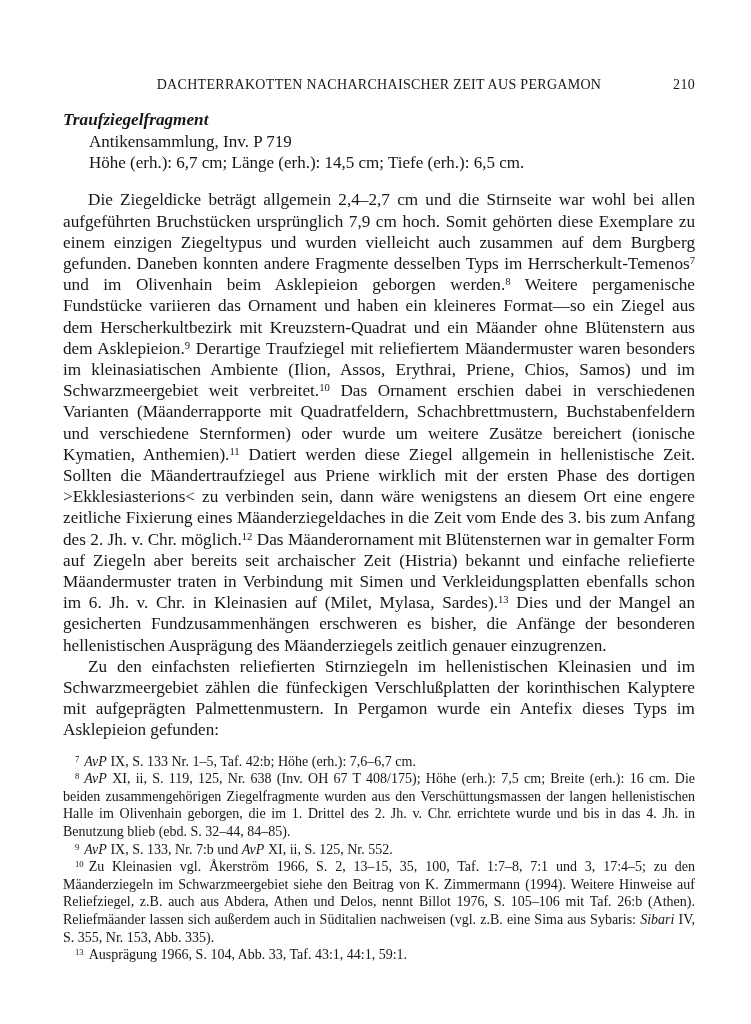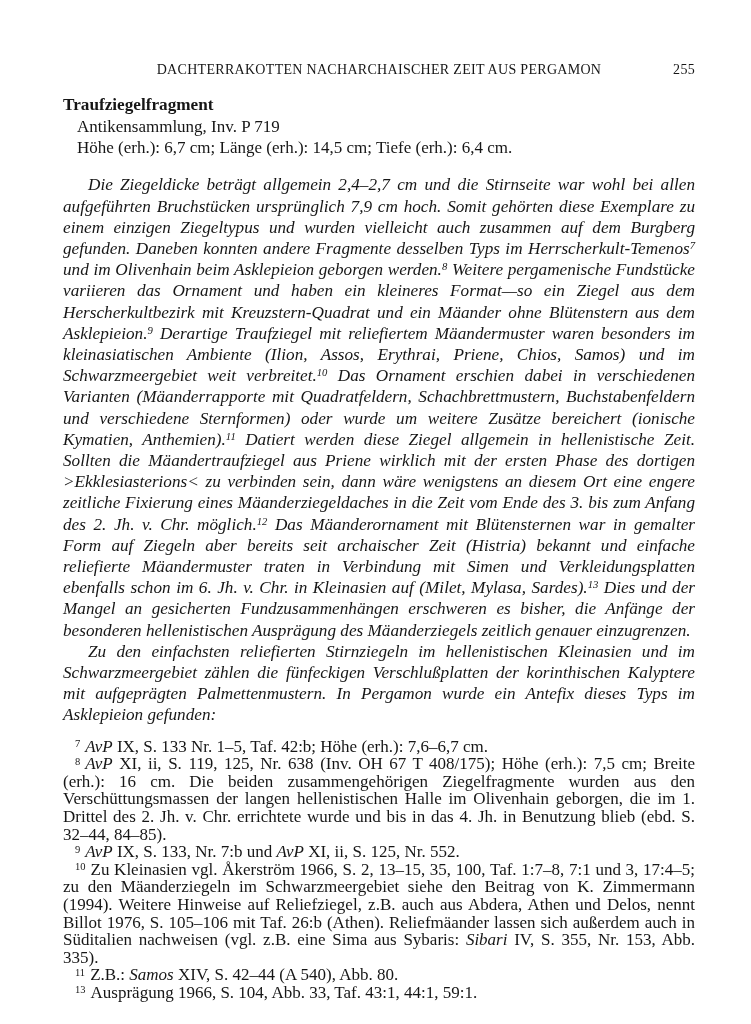--- a/index.html
+++ b/index.html
@@ -17,88 +17,88 @@
     top: 62px;
     width: 632px;
   }
   .running-header {
     position: relative;
     text-align: center;
     font-size: 14px;
     line-height: 15px;
     letter-spacing: 0.3px;
     white-space: nowrap;
+    margin-top: 15px;
   }
   .rh-page {
     position: absolute;
     right: 0;
     top: 0;
   }
   .entry { margin-top: 17px; }
   .entry-heading {
     font-weight: bold;
     font-size: 17.2px;
     line-height: 22px;
+    font-style: italic;
   }
   .entry-line {
-    margin-left: 14px;
+    margin-left: 26px;
     font-size: 17px;
     line-height: 21.2px;
   }
   .bodytext {
     margin-top: 16px;
     font-size: 17.2px;
     line-height: 21.2px;
     text-align: justify;
-    font-style: italic;
   }
   .bodytext p {
     text-indent: 25px;
     margin: 0;
   }
   sup {
     font-size: 62%;
     line-height: 0;
     vertical-align: baseline;
     position: relative;
     top: -0.45em;
   }
   .footnotes {
     margin-top: 12px;
-    font-size: 17px;
+    font-size: 14px;
     line-height: 17.6px;
     text-align: justify;
   }
   .footnote { text-indent: 12px; }
   .footnote .fn-num { margin-right: 5px; }
   i { font-style: italic; }
 </style>
 </head>
 <body style="background: rgb(255, 255, 255); color: rgb(22, 22, 22);">
 
 <div class="page">
 
   <div class="running-header">
     <span class="rh-title">DACHTERRAKOTTEN NACHARCHAISCHER ZEIT AUS PERGAMON</span>
-    <span class="rh-page">255</span>
+    <span class="rh-page">210</span>
   </div>
 
   <div class="entry">
     <div class="entry-heading">Traufziegelfragment</div>
     <div class="entry-line">Antikensammlung, Inv. P 719</div>
-    <div class="entry-line">Höhe (erh.): 6,7 cm; Länge (erh.): 14,5 cm; Tiefe (erh.): 6,4 cm.</div>
+    <div class="entry-line">Höhe (erh.): 6,7 cm; Länge (erh.): 14,5 cm; Tiefe (erh.): 6,5 cm.</div>
   </div>
 
   <div class="bodytext">
     <p><span>Die Ziegeldicke beträgt allgemein 2,4–2,7 cm und die Stirnseite war wohl bei allen aufgeführten Bruchstücken ursprünglich 7,9 cm hoch. Somit gehörten diese Exemplare zu einem einzigen Ziegeltypus und wurden vielleicht auch zusammen auf dem Burgberg gefunden. Daneben konnten andere Fragmente desselben Typs im Herrscherkult-Temenos</span><sup>7</sup><span> und im Olivenhain beim Asklepieion geborgen werden.</span><sup>8</sup><span> Weitere pergamenische Fundstücke variieren das Ornament und haben ein kleineres Format—so ein Ziegel aus dem Herscherkultbezirk mit Kreuzstern-Quadrat und ein Mäander ohne Blütenstern aus dem Asklepieion.</span><sup>9</sup><span> Derartige Traufziegel mit reliefiertem Mäandermuster waren besonders im kleinasiatischen Ambiente (Ilion, Assos, Erythrai, Priene, Chios, Samos) und im Schwarzmeergebiet weit verbreitet.</span><sup>10</sup><span> Das Ornament erschien dabei in verschiedenen Varianten (Mäanderrapporte mit Quadratfeldern, Schachbrettmustern, Buchstabenfeldern und verschiedene Sternformen) oder wurde um weitere Zusätze bereichert (ionische Kymatien, Anthemien).</span><sup>11</sup><span> Datiert werden diese Ziegel allgemein in hellenistische Zeit. Sollten die Mäandertraufziegel aus Priene wirklich mit der ersten Phase des dortigen &gt;Ekklesiasterions&lt; zu verbinden sein, dann wäre wenigstens an diesem Ort eine engere zeitliche Fixierung eines Mäanderziegeldaches in die Zeit vom Ende des 3. bis zum Anfang des 2. Jh. v. Chr. möglich.</span><sup>12</sup><span> Das Mäanderornament mit Blütensternen war in gemalter Form auf Ziegeln aber bereits seit archaischer Zeit (Histria) bekannt und einfache reliefierte Mäandermuster traten in Verbindung mit Simen und Verkleidungsplatten ebenfalls schon im 6. Jh. v. Chr. in Kleinasien auf (Milet, Mylasa, Sardes).</span><sup>13</sup><span> Dies und der Mangel an gesicherten Fundzusammenhängen erschweren es bisher, die Anfänge der besonderen hellenistischen Ausprägung des Mäanderziegels zeitlich genauer einzugrenzen.</span></p>
     <p><span>Zu den einfachsten reliefierten Stirnziegeln im hellenistischen Kleinasien und im Schwarzmeergebiet zählen die fünfeckigen Verschlußplatten der korinthischen Kalyptere mit aufgeprägten Palmettenmustern. In Pergamon wurde ein Antefix dieses Typs im Asklepieion gefunden:</span></p>
   </div>
 
   <div class="footnotes">
     <div class="footnote"><sup class="fn-num">7</sup><span><i>AvP</i><span> IX, S. 133 Nr. 1–5, Taf. 42:b; Höhe (erh.): 7,6–6,7 cm.</span></span></div>
     <div class="footnote"><sup class="fn-num">8</sup><span><i>AvP</i><span> XI, ii, S. 119, 125, Nr. 638 (Inv. OH 67 T 408/175); Höhe (erh.): 7,5 cm; Breite (erh.): 16 cm. Die beiden zusammengehörigen Ziegelfragmente wurden aus den Verschüttungsmassen der langen hellenistischen Halle im Olivenhain geborgen, die im 1. Drittel des 2. Jh. v. Chr. errichtete wurde und bis in das 4. Jh. in Benutzung blieb (ebd. S. 32–44, 84–85).</span></span></div>
     <div class="footnote"><sup class="fn-num">9</sup><span><i>AvP</i><span> IX, S. 133, Nr. 7:b und </span><i>AvP</i><span> XI, ii, S. 125, Nr. 552.</span></span></div>
     <div class="footnote"><sup class="fn-num">10</sup><span><span>Zu Kleinasien vgl. Åkerström 1966, S. 2, 13–15, 35, 100, Taf. 1:7–8, 7:1 und 3, 17:4–5; zu den Mäanderziegeln im Schwarzmeergebiet siehe den Beitrag von K. Zimmermann (1994). Weitere Hinweise auf Reliefziegel, z.B. auch aus Abdera, Athen und Delos, nennt Billot 1976, S. 105–106 mit Taf. 26:b (Athen). Reliefmäander lassen sich außerdem auch in Süditalien nachweisen (vgl. z.B. eine Sima aus Sybaris: </span><i>Sibari</i><span> IV, S. 355, Nr. 153, Abb. 335).</span></span></div>
-    <div class="footnote"><sup class="fn-num">11</sup><span><span>Z.B.: </span><i>Samos</i><span> XIV, S. 42–44 (A 540), Abb. 80.</span></span></div>
     <div class="footnote"><sup class="fn-num">13</sup><span><span>Ausprägung 1966, S. 104, Abb. 33, Taf. 43:1, 44:1, 59:1.</span></span></div>
   </div>
 
 </div>
 
 </body></html>

